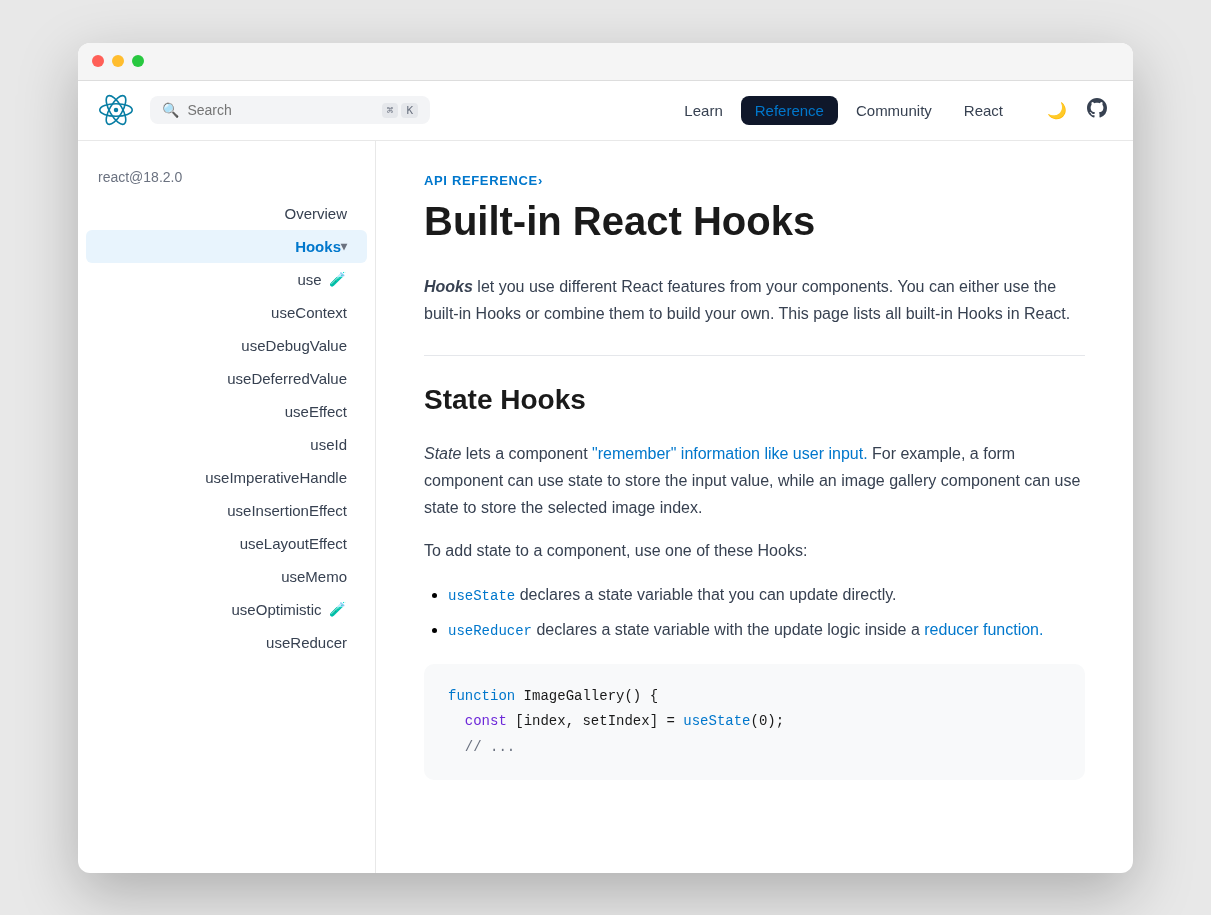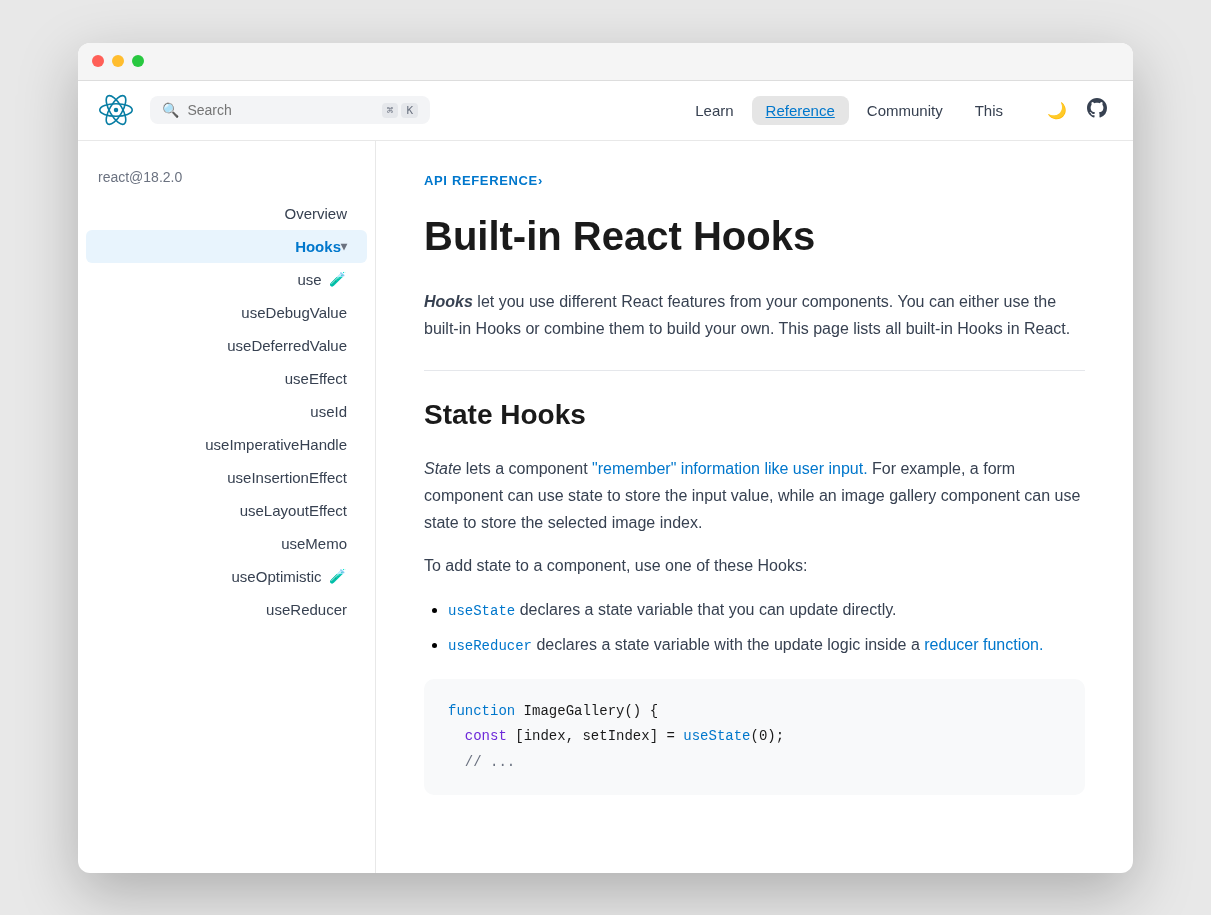--- a/index.html
+++ b/index.html
@@ -98,23 +98,22 @@
     .nav-link {
       padding: 6px 14px;
       border-radius: 8px;
       font-size: 15px;
       font-weight: 500;
       color: #374151;
       cursor: pointer;
       text-decoration: none;
     }
     .nav-link.active {
-      background: #e5e5e5;
+      background: #0f172a;
       color: #0077cc;
-      text-decoration: underline;
     }
     .nav-icons {
       display: flex;
       align-items: center;
       gap: 8px;
       margin-left: 8px;
     }
     .icon-btn {
       width: 32px;
       height: 32px;
@@ -177,21 +176,21 @@
       padding: 32px 48px;
     }
     .breadcrumb {
       display: flex;
       align-items: center;
       font-size: 13px;
       font-weight: 600;
       color: #0077cc;
       text-transform: uppercase;
       letter-spacing: 0.05em;
-      margin-bottom: 24px;
+      margin-bottom: 9px;
     }
     .page-title {
       font-size: 40px;
       font-weight: 700;
       color: #1a1a1a;
       margin-bottom: 28px;
       line-height: 1.2;
     }
     .intro-text {
       font-size: 16px;
@@ -288,21 +287,21 @@
         <div class="search-shortcut">
           <span class="kbd">⌘</span>
           <span class="kbd">K</span>
         </div>
       </div>
 
       <div class="nav-links">
         <a class="nav-link">Learn</a>
         <a class="nav-link active">Reference</a>
         <a class="nav-link">Community</a>
-        <a class="nav-link">This</a>
+        <a class="nav-link">React</a>
       </div>
 
       <div class="nav-icons">
         <div class="icon-btn">
           <span>🌙</span>
         </div>
         <div class="icon-btn">
           <span style="font-size:18px;">
             <svg width="20" height="20" viewBox="0 0 24 24" fill="#374151">
               <path d="M12 0C5.37 0 0 5.37 0 12c0 5.31 3.435 9.795 8.205 11.385.6.105.825-.255.825-.57 0-.285-.015-1.23-.015-2.235-3.015.555-3.795-.735-4.035-1.41-.135-.345-.72-1.41-1.23-1.695-.42-.225-1.02-.78-.015-.795.945-.015 1.62.87 1.845 1.23 1.08 1.815 2.805 1.305 3.495.99.105-.78.42-1.305.765-1.605-2.67-.3-5.46-1.335-5.46-5.925 0-1.305.465-2.385 1.23-3.225-.12-.3-.54-1.53.12-3.18 0 0 1.005-.315 3.3 1.23.96-.27 1.98-.405 3-.405s2.04.135 3 .405c2.295-1.56 3.3-1.23 3.3-1.23.66 1.65.24 2.88.12 3.18.765.84 1.23 1.905 1.23 3.225 0 4.605-2.805 5.625-5.475 5.925.435.375.81 1.095.81 2.22 0 1.605-.015 2.895-.015 3.3 0 .315.225.69.825.57A12.02 12.02 0 0024 12c0-6.63-5.37-12-12-12z"></path>
@@ -327,20 +326,23 @@
         </div>
 
         <div class="sidebar-item">
           <div class="item-label">
             <span>use</span>
             <span class="badge-experimental">🧪</span>
           </div>
         </div>
 
 
+        <div class="sidebar-item">
+          <div class="item-label">useContext</div>
+        </div>
 
         <div class="sidebar-item">
           <div class="item-label">useDebugValue</div>
         </div>
 
         <div class="sidebar-item">
           <div class="item-label">useDeferredValue</div>
         </div>
 
         <div class="sidebar-item">

